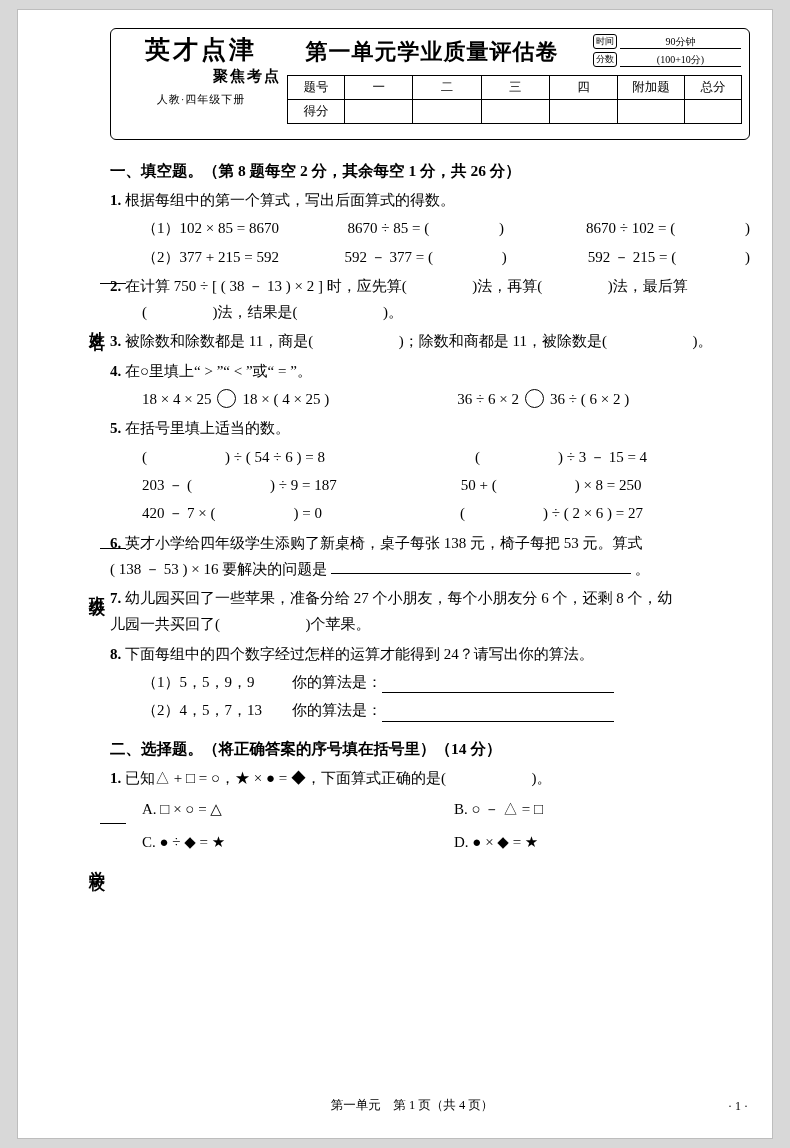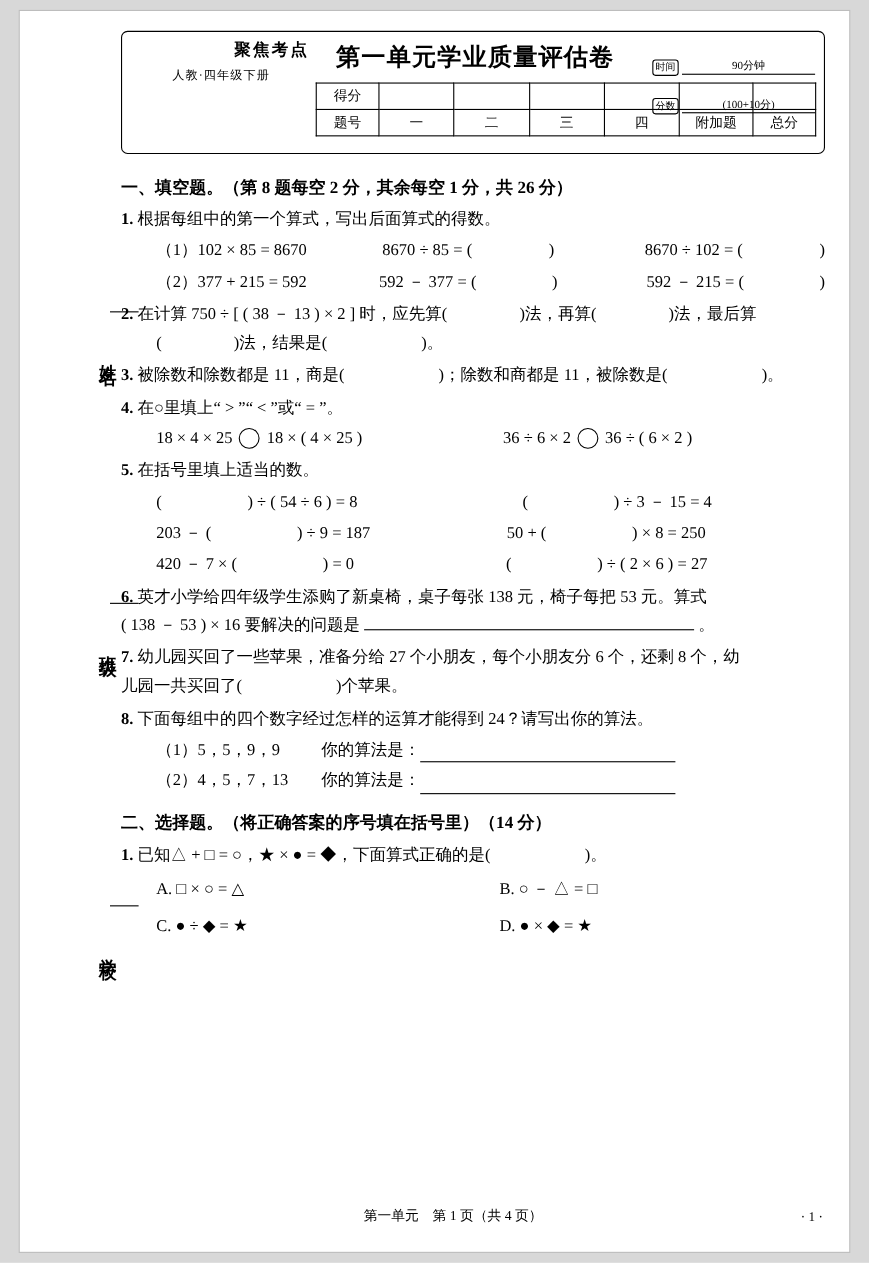--- a/index.html
+++ b/index.html
@@ -45,21 +45,21 @@
   .headline{
     position:absolute;left:176px;top:8px;width:290px;
     text-align:center;
     font-weight:bold;font-size:22px;letter-spacing:1px;
     font-family:"DejaVu Serif", serif;
   }
   .timebox{
     position:absolute;right:8px;top:5px;width:148px;
     font-size:10px;
   }
-  .timerow{display:flex;align-items:flex-start;margin-bottom:3px;margin-top:20px;}
+  .timerow{display:flex;align-items:flex-end;margin-bottom:3px;}
   .tlabel{
     border:1px solid #000;border-radius:3px;
     padding:0 2px;font-size:9px;line-height:13px;white-space:nowrap;
   }
   .tval{
     flex:1;border-bottom:1px solid #000;margin-left:3px;
     text-align:center;font-size:10px;line-height:13px;
   }
   
   .gtable{
@@ -127,57 +127,58 @@
       <div class="vlabel" style="top:290px;">姓名：</div>
       <div class="vlabel" style="top:555px;">班级：</div>
       <div class="vlabel" style="top:830px;">学校：</div>
       <div class="vline" style="top:255px;"></div>
       <div class="vline" style="top:520px;"></div>
       <div class="vline" style="top:795px;"></div>
     </div>
 
     <div class="header">
       <div class="brand">
+        <div class="b1">英才点津</div>
         <div class="b2">聚焦考点</div>
         <div class="b3">人教·四年级下册</div>
       </div>
 
       <div class="headline">第一单元学业质量评估卷</div>
 
       <div class="timebox">
         <div class="timerow">
           <span class="tlabel">时间</span>
           <span class="tval">90分钟</span>
         </div>
         <div class="timerow">
           <span class="tlabel">分数</span>
           <span class="tval">(100+10分)</span>
         </div>
       </div>
 
       <table class="gtable">
         <tbody>
             <tr>
+          <td class="first">题号</td>
+          <td>一</td>
+          <td>二</td>
+          <td>三</td>
+          <td>四</td>
+          <td class="addi">附加题</td>
+          <td class="total">总分</td>
+        </tr>
+        <tr>
           <td class="first">得分</td>
           <td></td>
           <td></td>
           <td></td>
           <td></td>
           <td class="addi"></td>
           <td class="total"></td>
         </tr>
-        <tr>
-          <td class="first">题号</td>
-          <td>一</td>
-          <td>二</td>
-          <td>三</td>
-          <td>四</td>
-          <td class="addi">附加题</td>
-          <td class="total">总分</td>
-        </tr>
       </tbody>
         </table>
     </div>
 
     <div class="content" style="margin-left:36px;width:640px;">
 
       <div class="sec-title">一、填空题。（第 8 题每空 2 分，其余每空 1 分，共 26 分）</div>
 
       <div class="q">
         <span class="qnum">1.</span>

